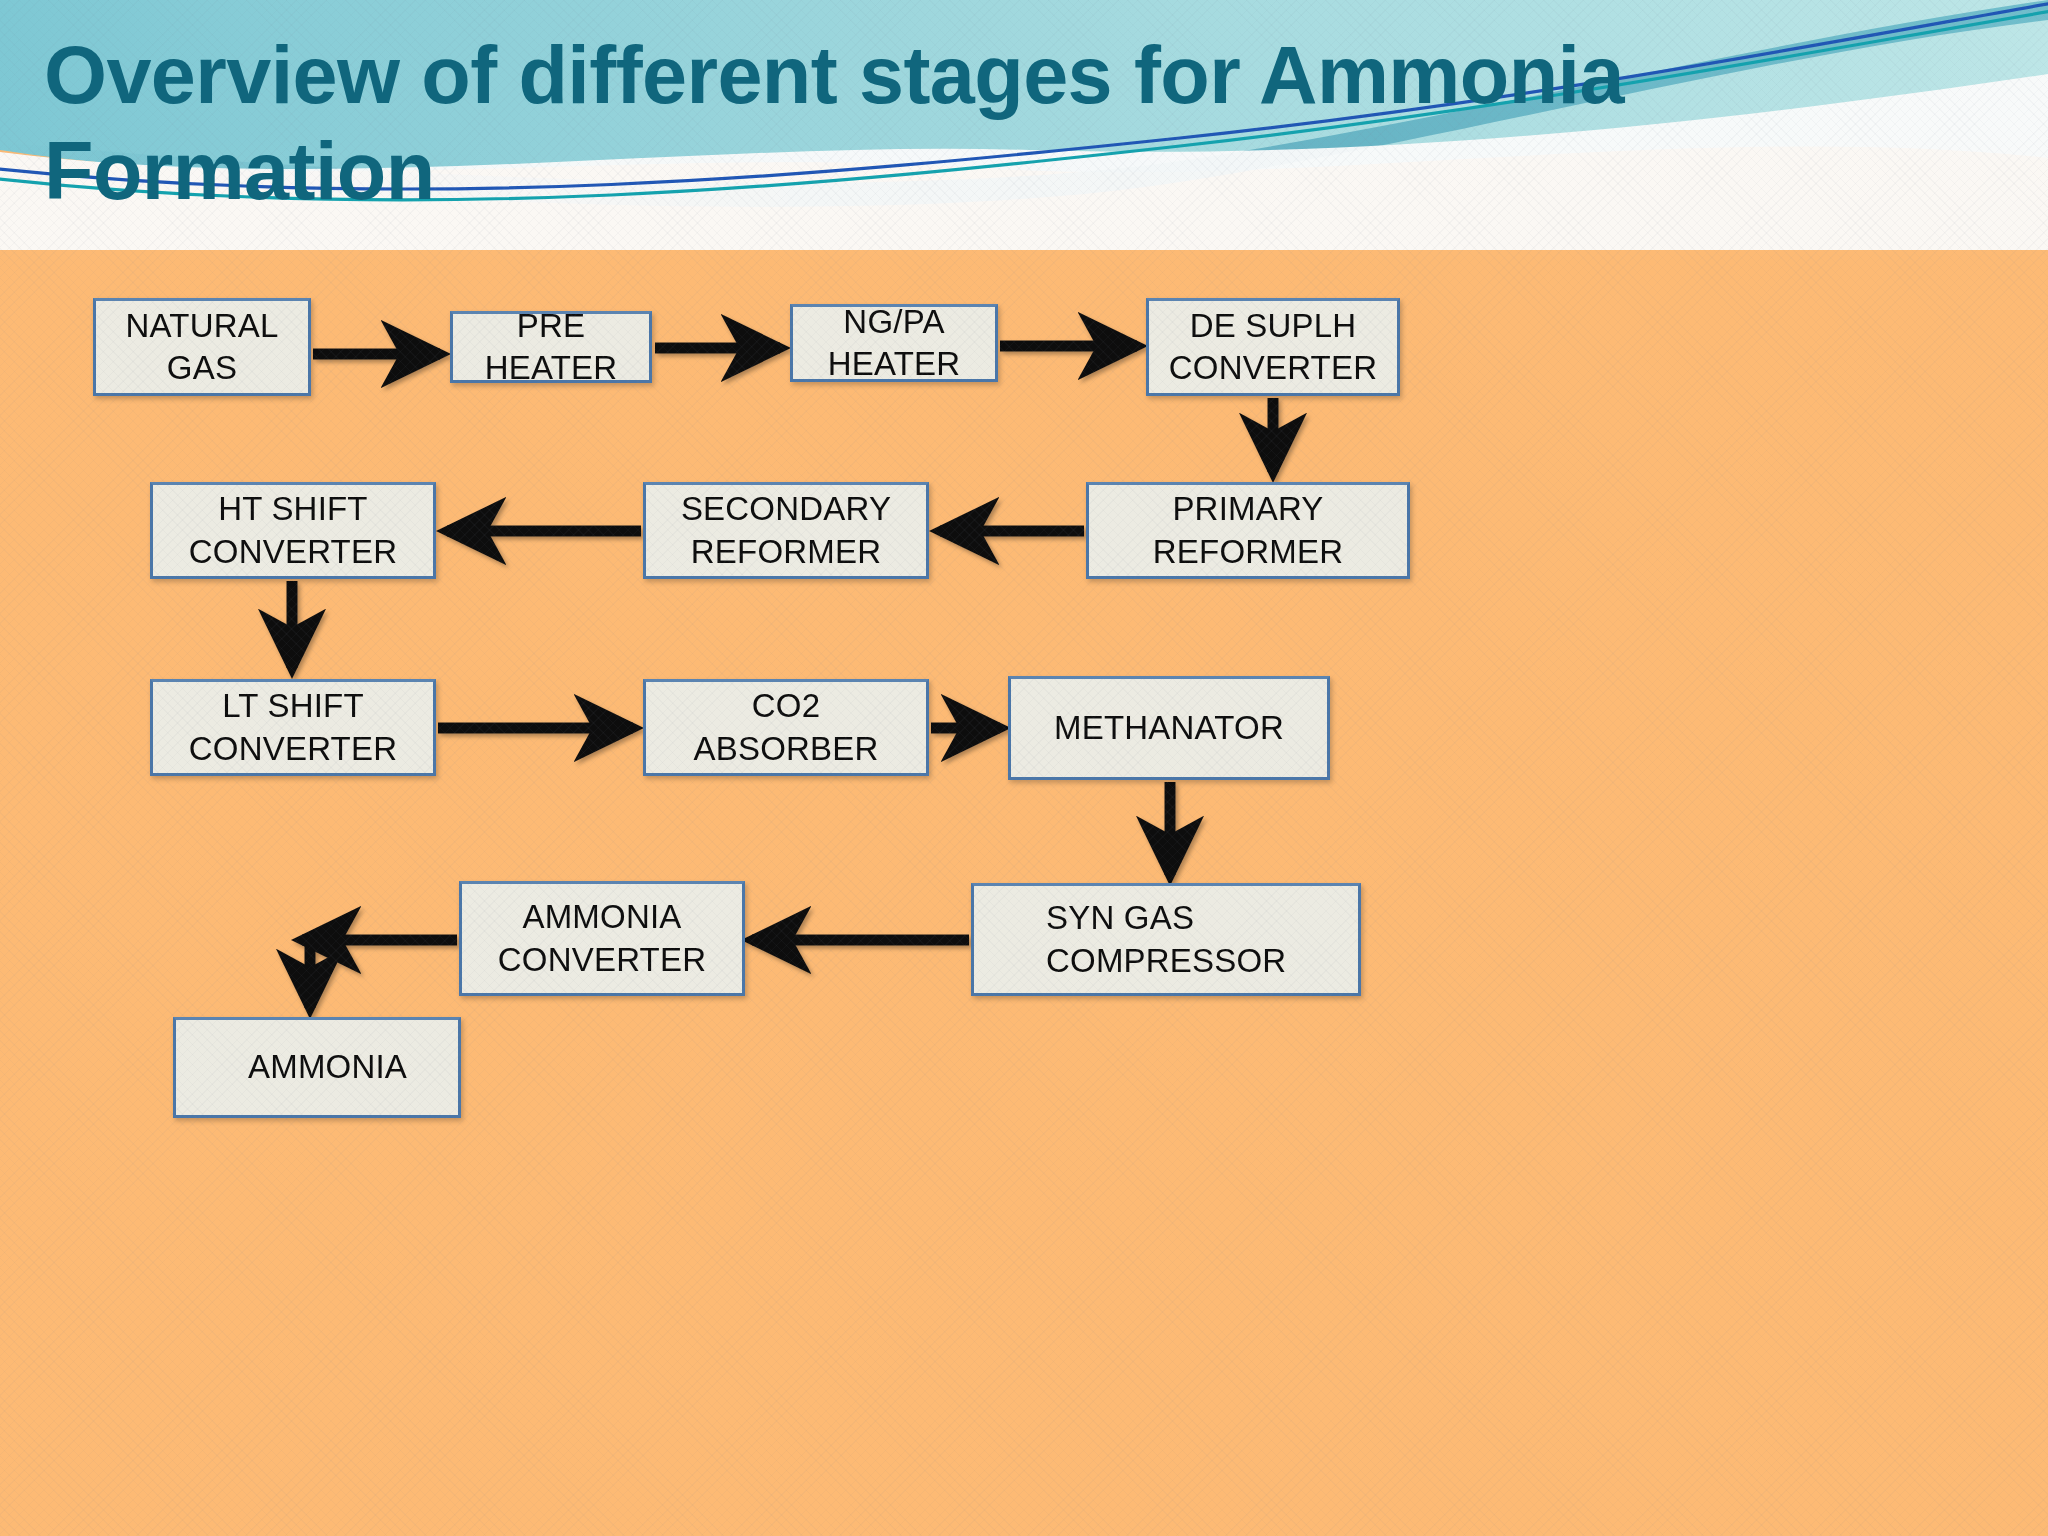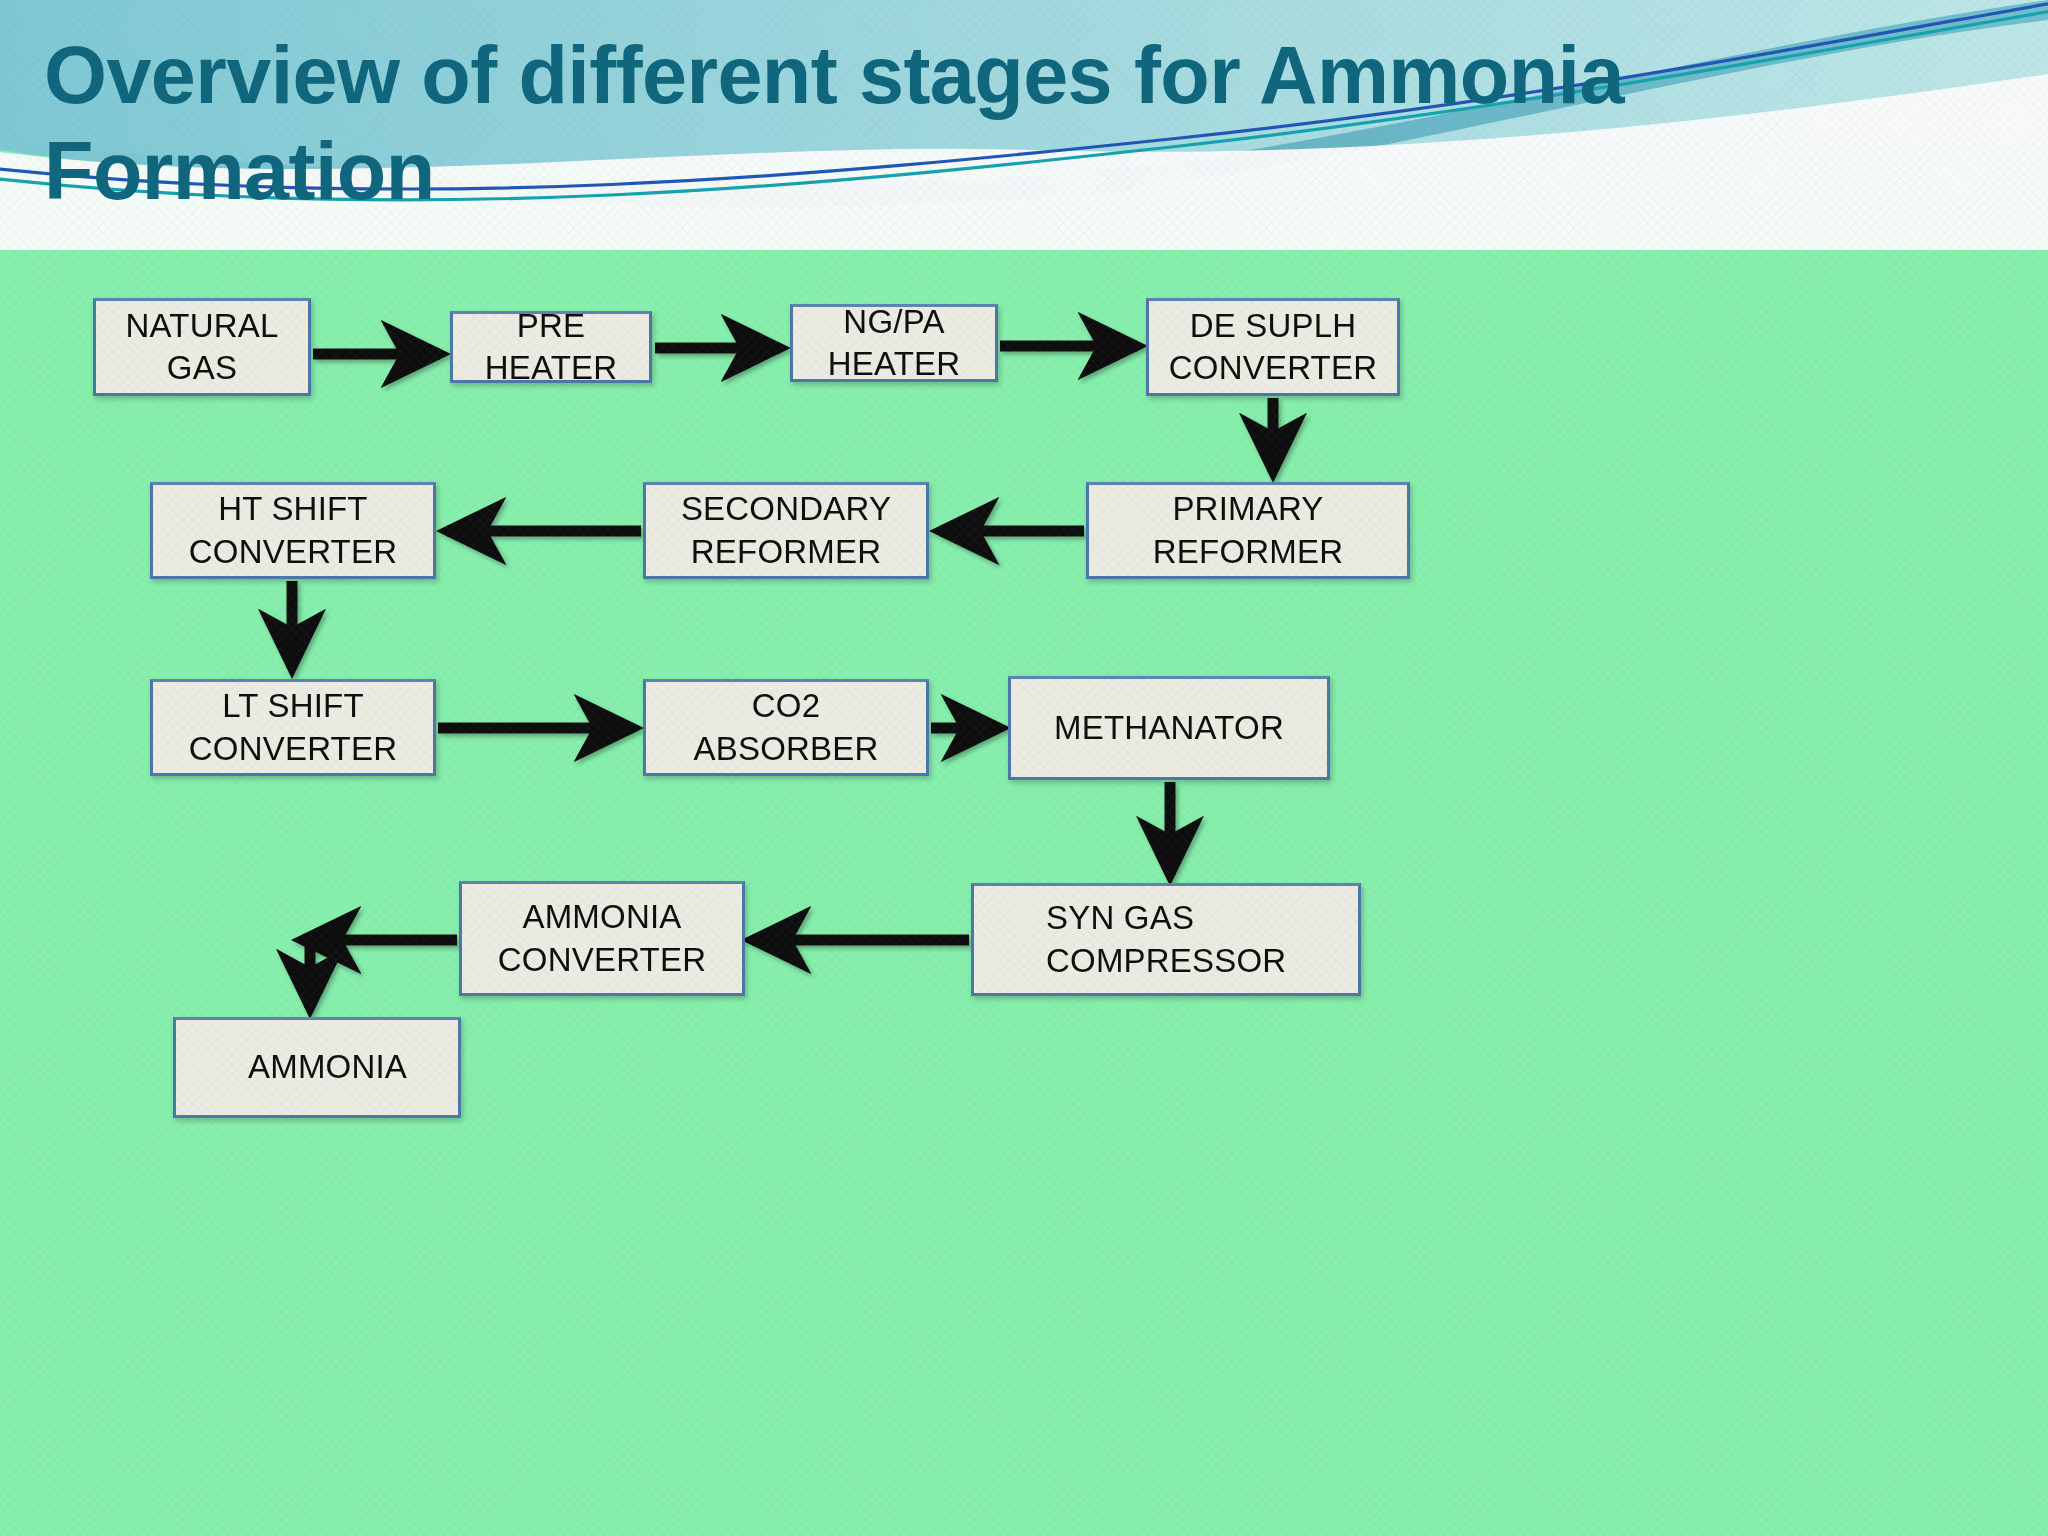--- a/index.html
+++ b/index.html
@@ -5,21 +5,21 @@
   html, body {
     margin: 0;
     padding: 0;
     background: #ffffff;
   }
   #slide {
     position: relative;
     width: 2048px;
     height: 1536px;
     overflow: hidden;
-    background: #86efac;
+    background: #fdba74;
     font-family: "Liberation Sans", sans-serif;
   }
 
   
   #texture {
     position: absolute;
     inset: 0;
     pointer-events: none;
     background-image:
       repeating-linear-gradient(45deg,  rgba(120,130,150,0.055) 0 1px, transparent 1px 7px),

